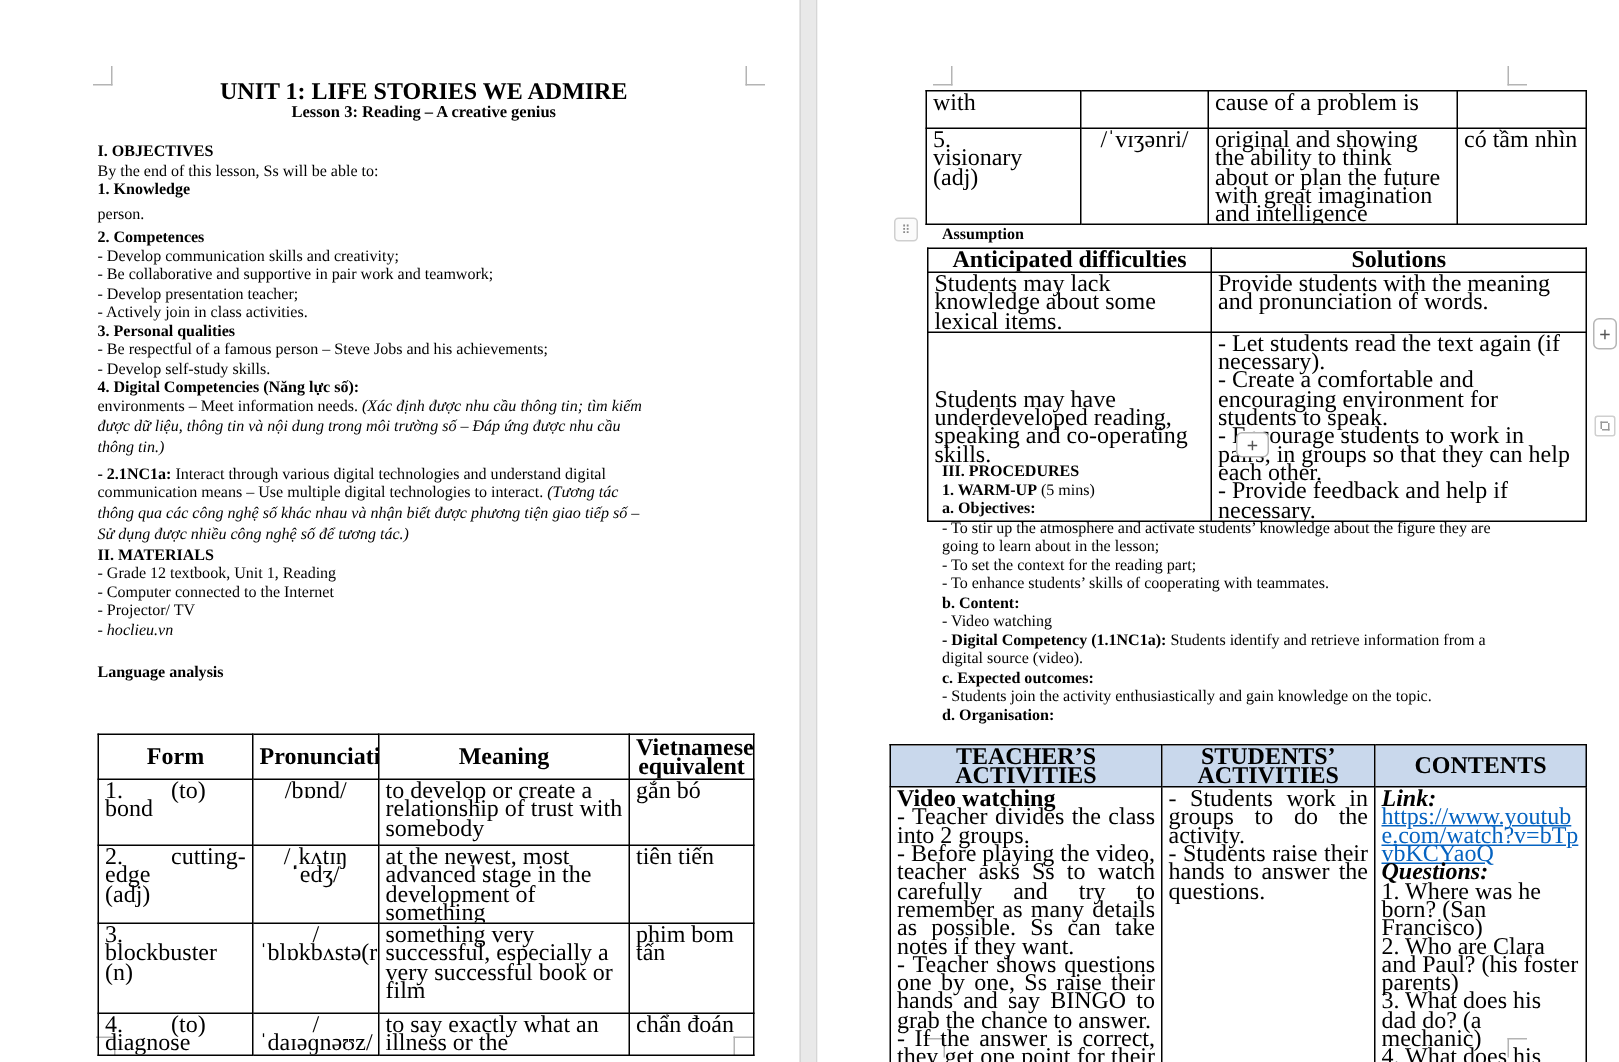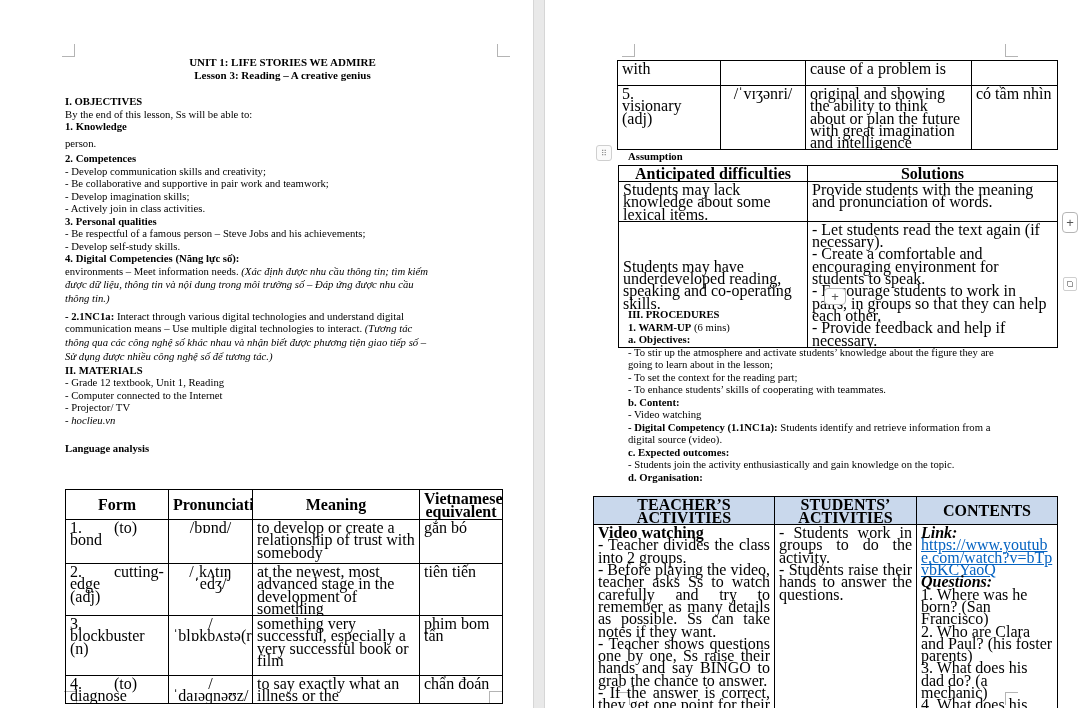--- a/index.html
+++ b/index.html
@@ -57,32 +57,32 @@
 </head>
 <body>
 
 <div class="page" id="page-left">
   <div class="crop tl" style="left:62px;top:44px;"></div>
   <div class="crop tr" style="left:497px;top:44px;"></div>
   <div class="crop bl" style="left:64px;top:691px;"></div>
   <div class="crop br" style="left:489px;top:691px;"></div>
 
   <div class="doc" style="position:absolute;left:65px;top:56px;width:435px;">
-    <div class="ln center bold" style="font-size:11px;">UNIT 1: LIFE STORIES WE ADMIRE</div>
+    <div class="ln center bold" style="font-size:16px;">UNIT 1: LIFE STORIES WE ADMIRE</div>
     <div class="ln center bold" style="font-size:11px;">Lesson 3: Reading – A creative genius</div>
     <div style="height:14px;"></div>
 
     <div class="ln"><span class="b">I. OBJECTIVES</span></div>
     <div class="ln"><span>By the end of this lesson, Ss will be able to:</span></div>
     <div class="ln"><span class="b">1. Knowledge</span></div>
     <div class="ln gap-s" style="margin-bottom:3px;"><span>person.</span></div>
     <div class="ln"><span class="b">2. Competences</span></div>
     <div class="ln"><span>- Develop communication skills and creativity;</span></div>
     <div class="ln"><span>- Be collaborative and supportive in pair work and teamwork;</span></div>
-    <div class="ln"><span>- Develop imagination skills;</span></div>
+    <div class="ln"><span>- Develop presentation teacher;</span></div>
     <div class="ln"><span>- Actively join in class activities.</span></div>
     <div class="ln"><span class="b">3. Personal qualities</span></div>
     <div class="ln"><span>- Be respectful of a famous person – Steve Jobs and his achievements;</span></div>
     <div class="ln"><span>- Develop self-study skills.</span></div>
     <div class="ln"><span class="b">4. Digital Competencies (Năng lực số):</span></div>
     <div class="ln tall"><span>environments – Meet information needs. </span><span class="i">(Xác định được nhu cầu thông tin; tìm kiếm</span></div>
     <div class="ln tall"><span class="i">được dữ liệu, thông tin và nội dung trong môi trường số – Đáp ứng được nhu cầu</span></div>
     <div class="ln tall"><span class="i">thông tin.)</span></div>
     <div class="ln gap-s"><span class="b">- 2.1NC1a:</span><span> Interact through various digital technologies and understand digital</span></div>
     <div class="ln tall"><span>communication means – Use multiple digital technologies to interact. </span><span class="i">(Tương tác</span></div>
@@ -203,21 +203,21 @@
 
   <div class="ctrl" id="plus-below">+</div>
   <div class="ctrl" id="plus-right">+</div>
   <div class="ctrl" id="resize-handle">
       <span class="c1"></span>
       <span class="c2"></span>
     </div>
 
   <div class="doc" style="position:absolute;left:83px;top:308px;width:430px;">
     <div class="ln"><span class="b">III. PROCEDURES</span></div>
-    <div class="ln"><span class="b">1. WARM-UP</span><span> (6 mins)</span></div>
+    <div class="ln"><span class="b">1. WARM-UP</span><span> (5 mins)</span></div>
     <div class="ln"><span class="b">a. Objectives:</span></div>
     <div class="ln"><span>- To stir up the atmosphere and activate students’ knowledge about the figure they are</span></div>
     <div class="ln"><span>going to learn about in the lesson;</span></div>
     <div class="ln"><span>- To set the context for the reading part;</span></div>
     <div class="ln"><span>- To enhance students’ skills of cooperating with teammates.</span></div>
     <div class="ln"><span class="b">b. Content:</span></div>
     <div class="ln"><span>- Video watching</span></div>
     <div class="ln"><span class="b">- Digital Competency (1.1NC1a):</span><span> Students identify and retrieve information from a</span></div>
     <div class="ln"><span>digital source (video).</span></div>
     <div class="ln"><span class="b">c. Expected outcomes:</span></div>

